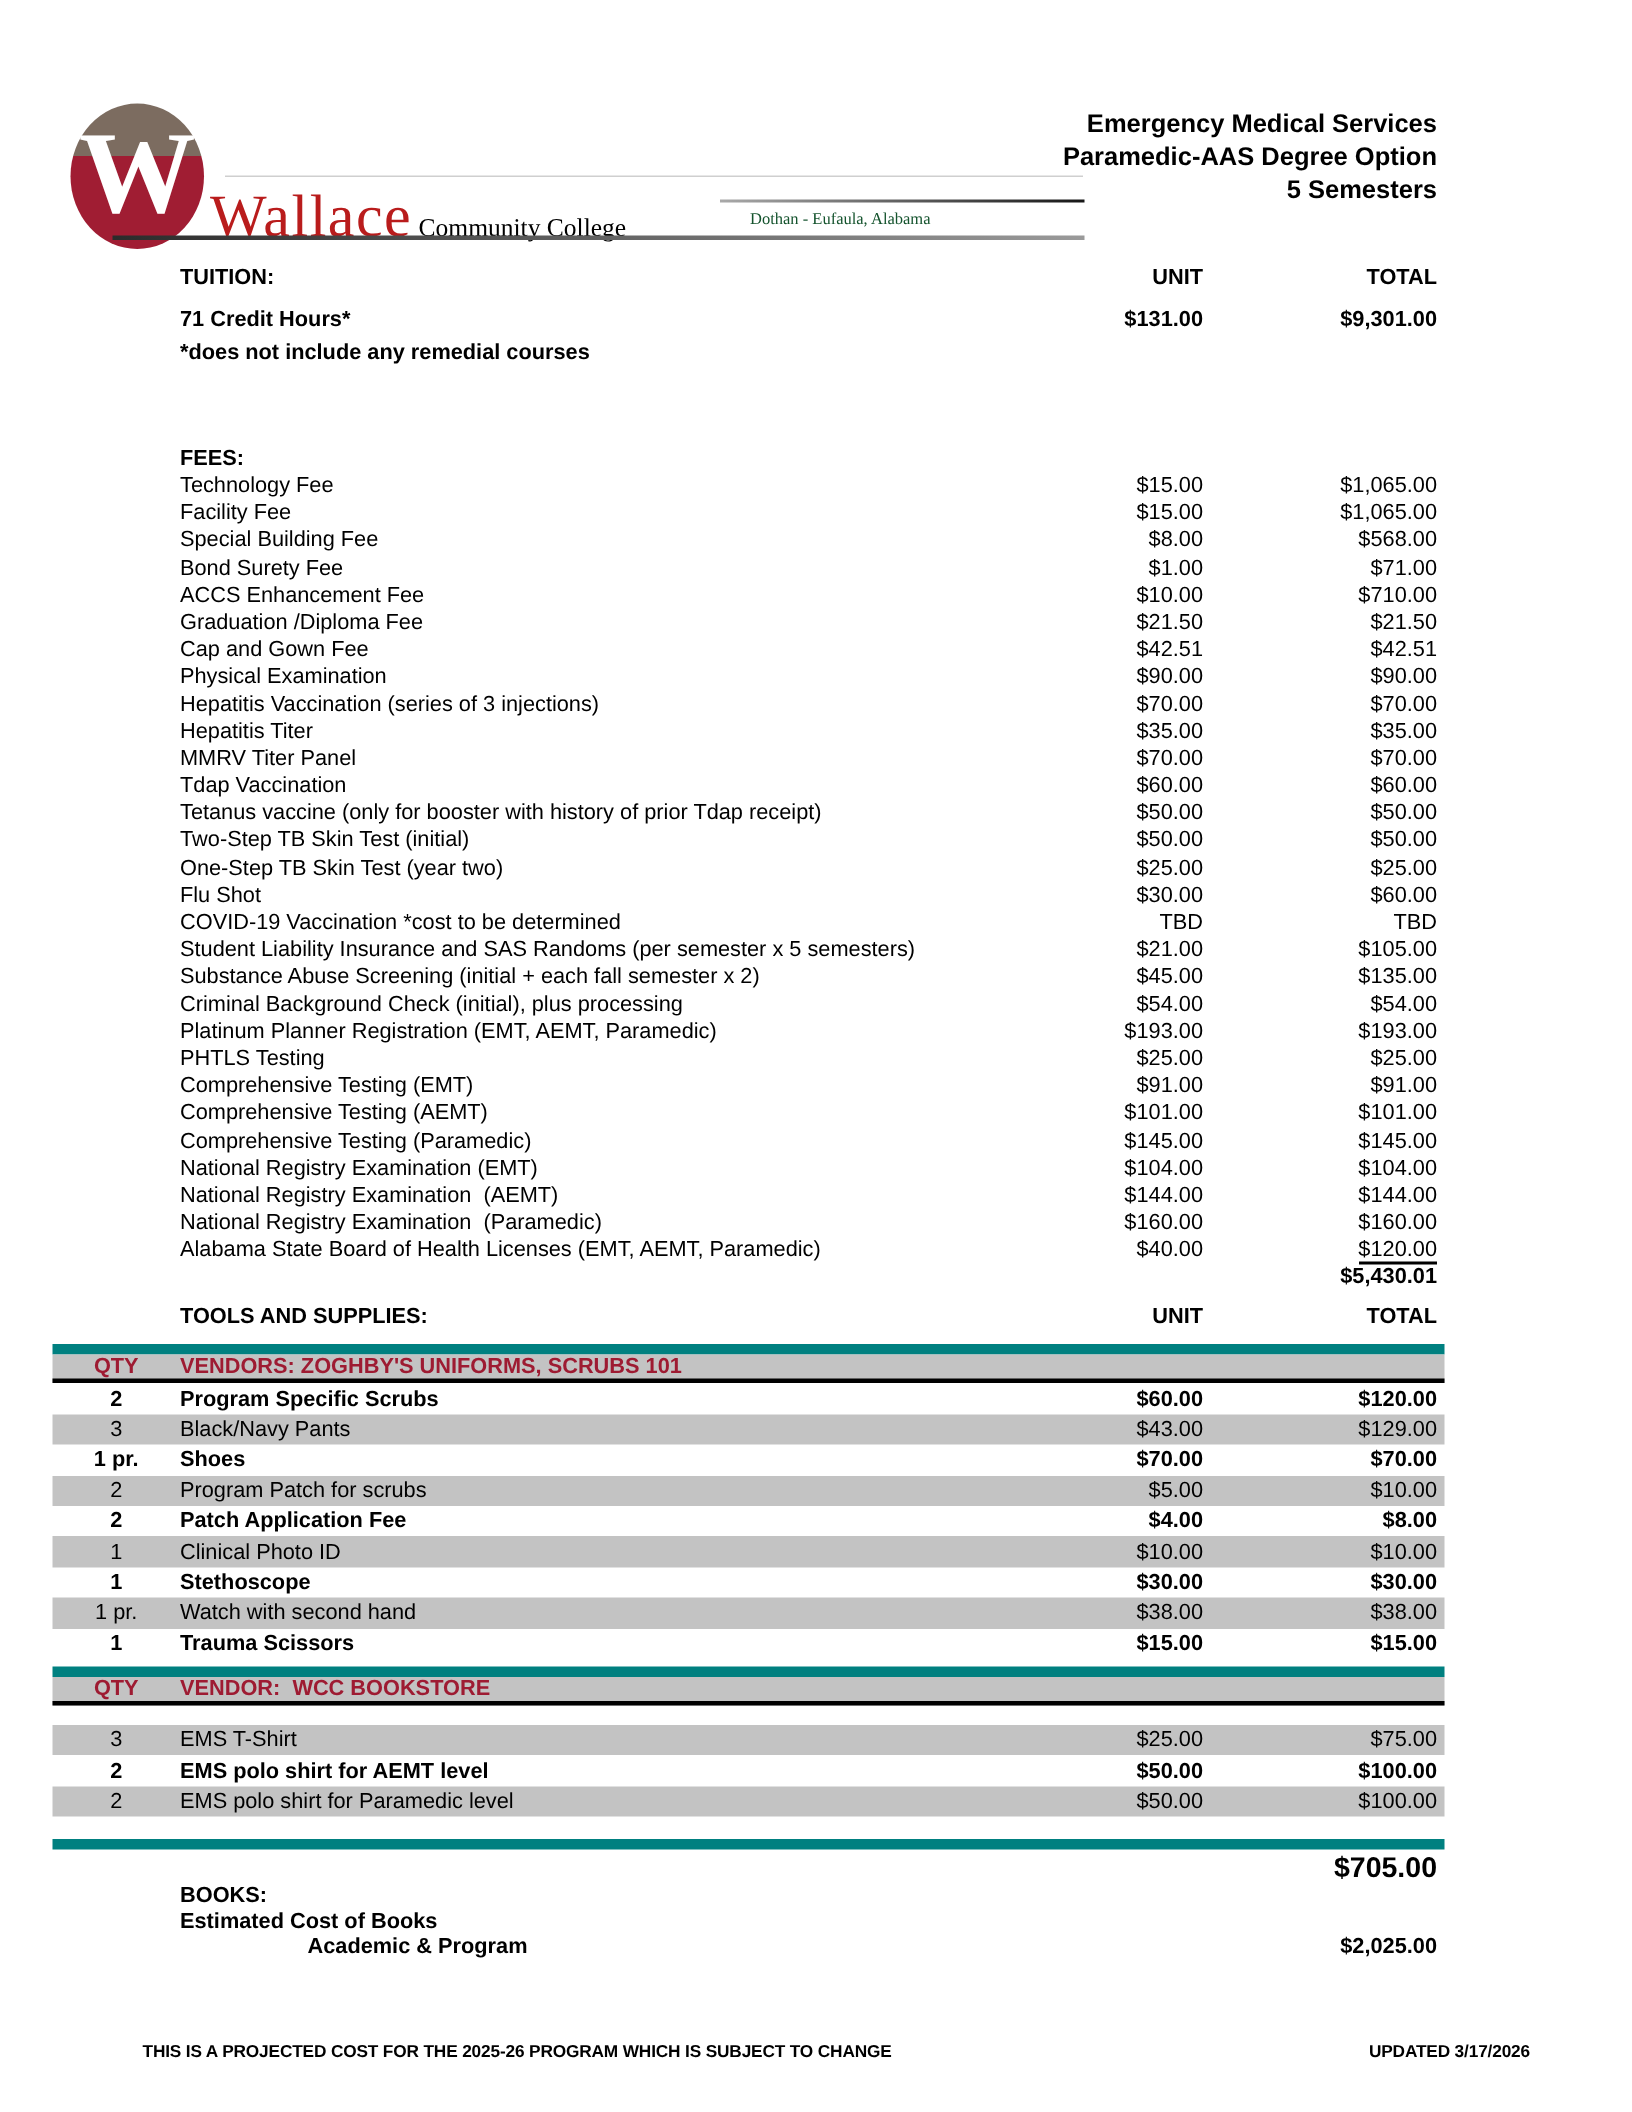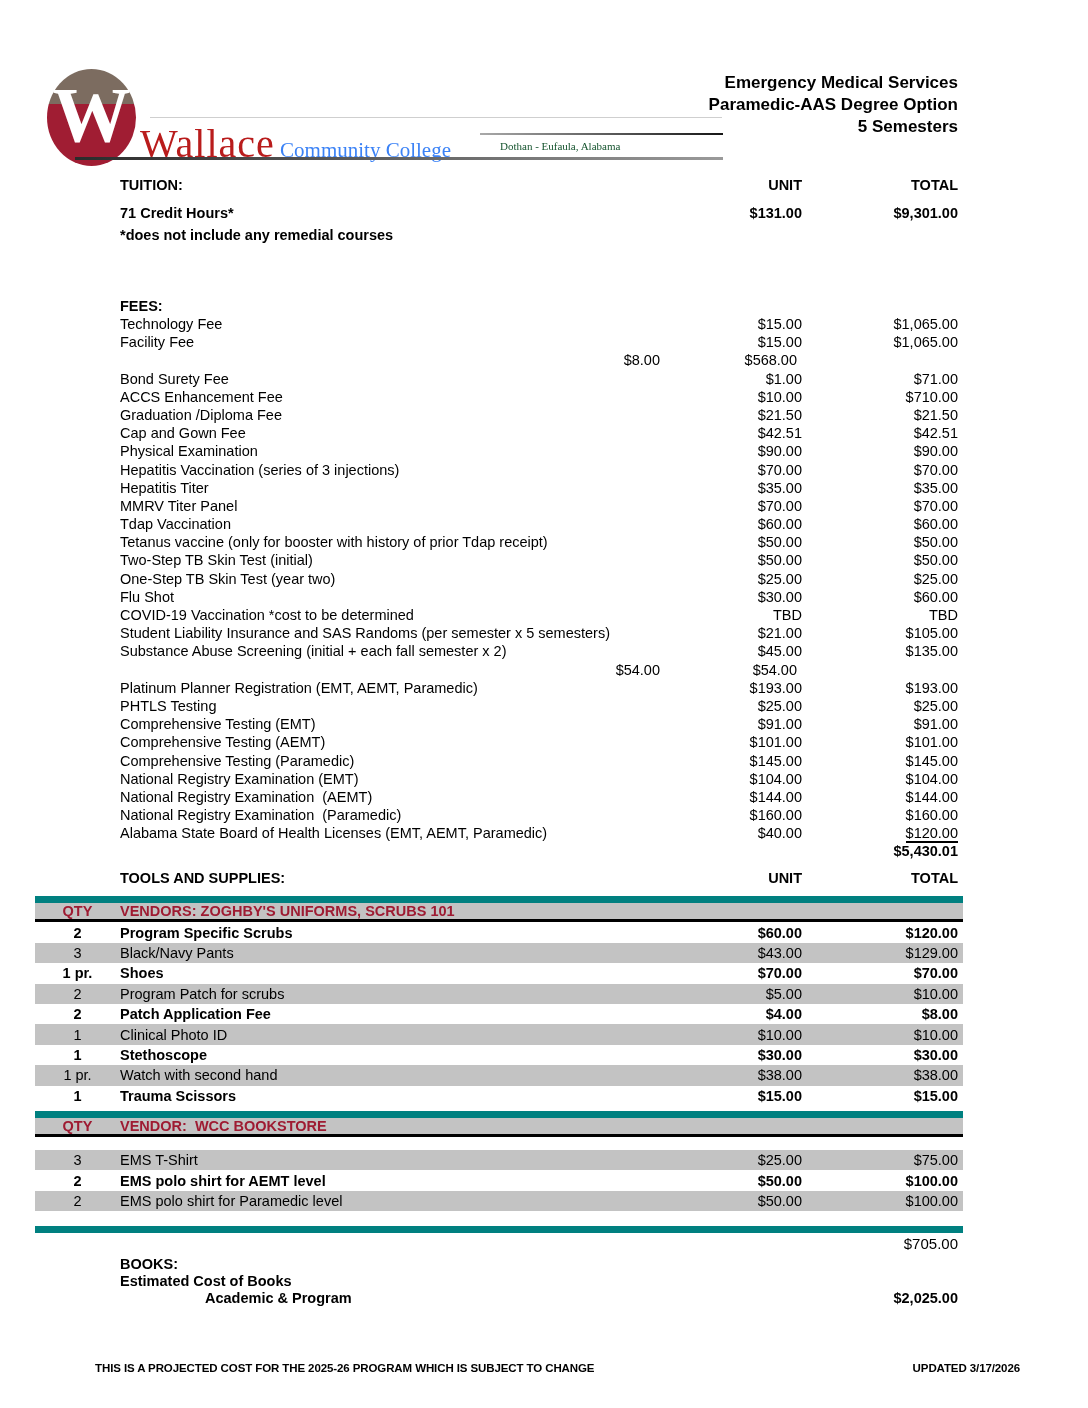--- a/index.html
+++ b/index.html
@@ -18,21 +18,21 @@
   .letterhead{position:relative;height:170px;}
   .logo-circle{
     position:absolute;left:47px;top:69px;width:89px;height:97px;border-radius:50%;
     background:linear-gradient(180deg,var(--logo-taupe) 0%,var(--logo-taupe) 36%,var(--logo-crimson) 36%,var(--logo-crimson) 100%);
     display:flex;align-items:center;justify-content:center;
   }
   .logo-w{font-family:"Liberation Serif",serif;font-weight:700;color:#fff;font-size:78px;line-height:97px;margin-top:-6px;}
   .hairline{position:absolute;left:150px;top:117px;width:572px;height:1px;background:#cfcfcf;}
   .wallace-line{position:absolute;left:140px;top:120px;font-family:"Liberation Serif",serif;white-space:pre;}
   .wallace-name{font-size:40px;color:#b91c1c;letter-spacing:1px;font-family:Liberation Serif, serif;}
-  .wallace-suffix{font-size:21px;color:#3b82f6;}
+  .wallace-suffix{font-size:17px;color:#000000;}
   .dothan-rule{position:absolute;left:480px;top:133px;width:243px;height:2px;background:linear-gradient(to right,#a9a9a9,#161616);}
   .dothan{position:absolute;left:500px;top:140px;font-family:"Liberation Serif",serif;font-size:11px;color:#14532d;white-space:pre;}
   .banner-rule{position:absolute;left:75px;top:157px;width:648px;height:3px;background:linear-gradient(to right,#2b2b2b,#9a9a9a);}
   .title-block{position:absolute;right:130px;top:72px;text-align:right;font-weight:700;font-size:17px;line-height:22px;}
   
   .tbl{margin-left:35px;width:928px;}
   .row{display:grid;grid-template-columns:85px 1fr 142px 161px;align-items:baseline;box-sizing:border-box;}
   .c-qty{text-align:center;white-space:pre;}
   .c-label{white-space:pre;}
   .c-unit{text-align:right;white-space:pre;}
@@ -51,21 +51,21 @@
   .teal-1{margin-top:8px;}
   .teal-2{margin-top:5px;}
   .teal-3{margin-top:15px;}
   .vendor-head{
     background:var(--row-gray);height:19px;border-bottom:3px solid #000;
     color:var(--vendor-red);font-weight:700;font-size:14.5px;align-items:center;
   }
   .tool-row{font-weight:700;font-size:14.5px;height:20.4px;align-items:center;}
   .tool-row.gray{font-weight:400;background:var(--row-gray);}
   .gap-13{height:13px;}
-  .sub705{font-weight:400;font-size:15px;height:17px;margin-top:2px;}
+  .sub705{font-weight:700;font-size:19px;height:17px;margin-top:2px;}
   
   .books-label{font-weight:700;font-size:14.5px;height:17px;margin-top:4px;}
   .books-line{font-weight:700;font-size:14.5px;height:17px;}
   .books-row{font-weight:700;font-size:14.5px;height:17px;}
   .books-indent{padding-left:85px;}
   
   .footer{
     position:absolute;top:1362px;left:95px;right:68px;display:flex;justify-content:space-between;
     font-size:11.5px;font-weight:700;letter-spacing:-0.1px;white-space:pre;
   }
@@ -128,20 +128,21 @@
 
         <div class="row fee-row">
           <div class="c-qty"></div>
           <div class="c-label">Facility Fee</div>
           <div class="c-unit">$15.00</div>
           <div class="c-total"><span>$1,065.00</span></div>
         </div>
 
         <div class="row fee-row">
           <div class="c-qty"></div>
+          <div class="c-label">Special Building Fee</div>
           <div class="c-unit">$8.00</div>
           <div class="c-total"><span>$568.00</span></div>
         </div>
 
         <div class="row fee-row">
           <div class="c-qty"></div>
           <div class="c-label">Bond Surety Fee</div>
           <div class="c-unit">$1.00</div>
           <div class="c-total"><span>$71.00</span></div>
         </div>
@@ -246,20 +247,21 @@
 
         <div class="row fee-row">
           <div class="c-qty"></div>
           <div class="c-label">Substance Abuse Screening (initial + each fall semester x 2)</div>
           <div class="c-unit">$45.00</div>
           <div class="c-total"><span>$135.00</span></div>
         </div>
 
         <div class="row fee-row">
           <div class="c-qty"></div>
+          <div class="c-label">Criminal Background Check (initial), plus processing</div>
           <div class="c-unit">$54.00</div>
           <div class="c-total"><span>$54.00</span></div>
         </div>
 
         <div class="row fee-row">
           <div class="c-qty"></div>
           <div class="c-label">Platinum Planner Registration (EMT, AEMT, Paramedic)</div>
           <div class="c-unit">$193.00</div>
           <div class="c-total"><span>$193.00</span></div>
         </div>

